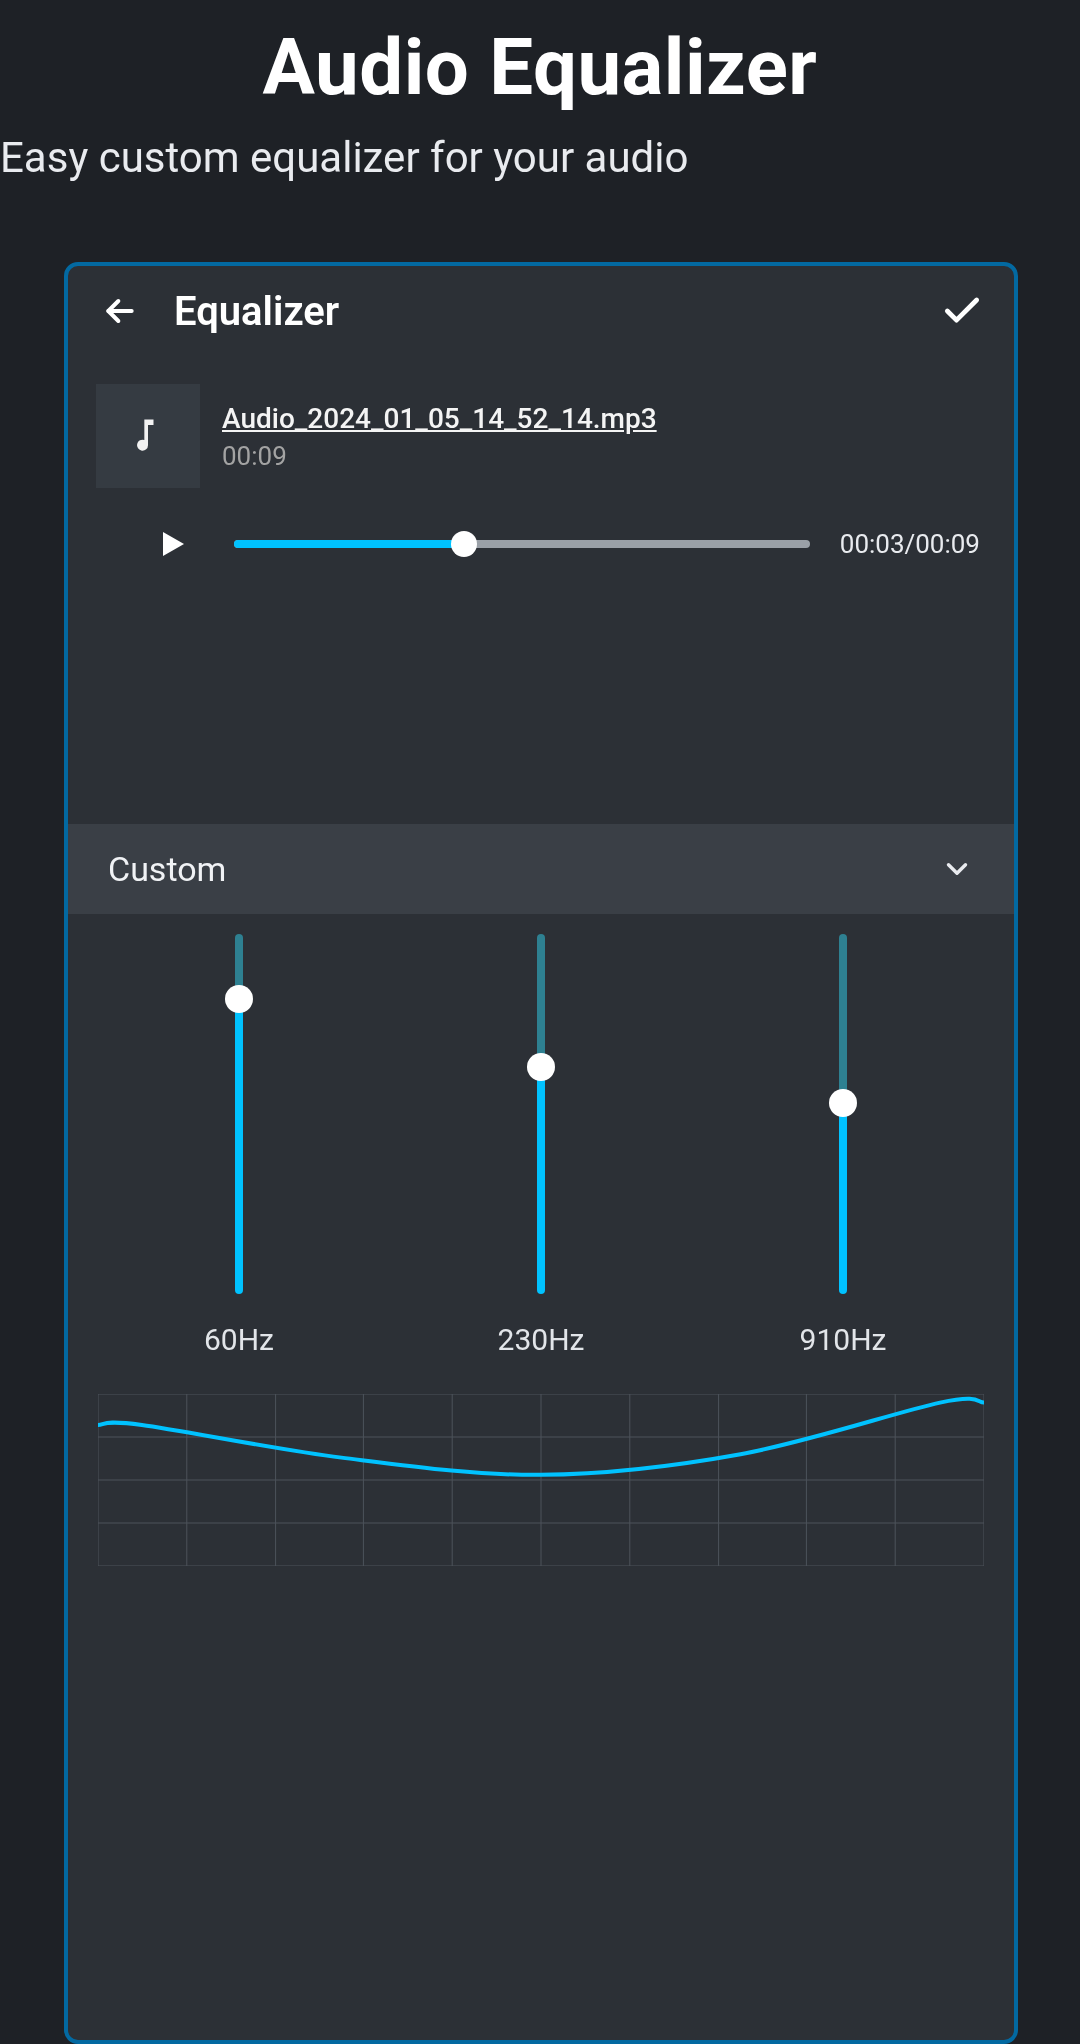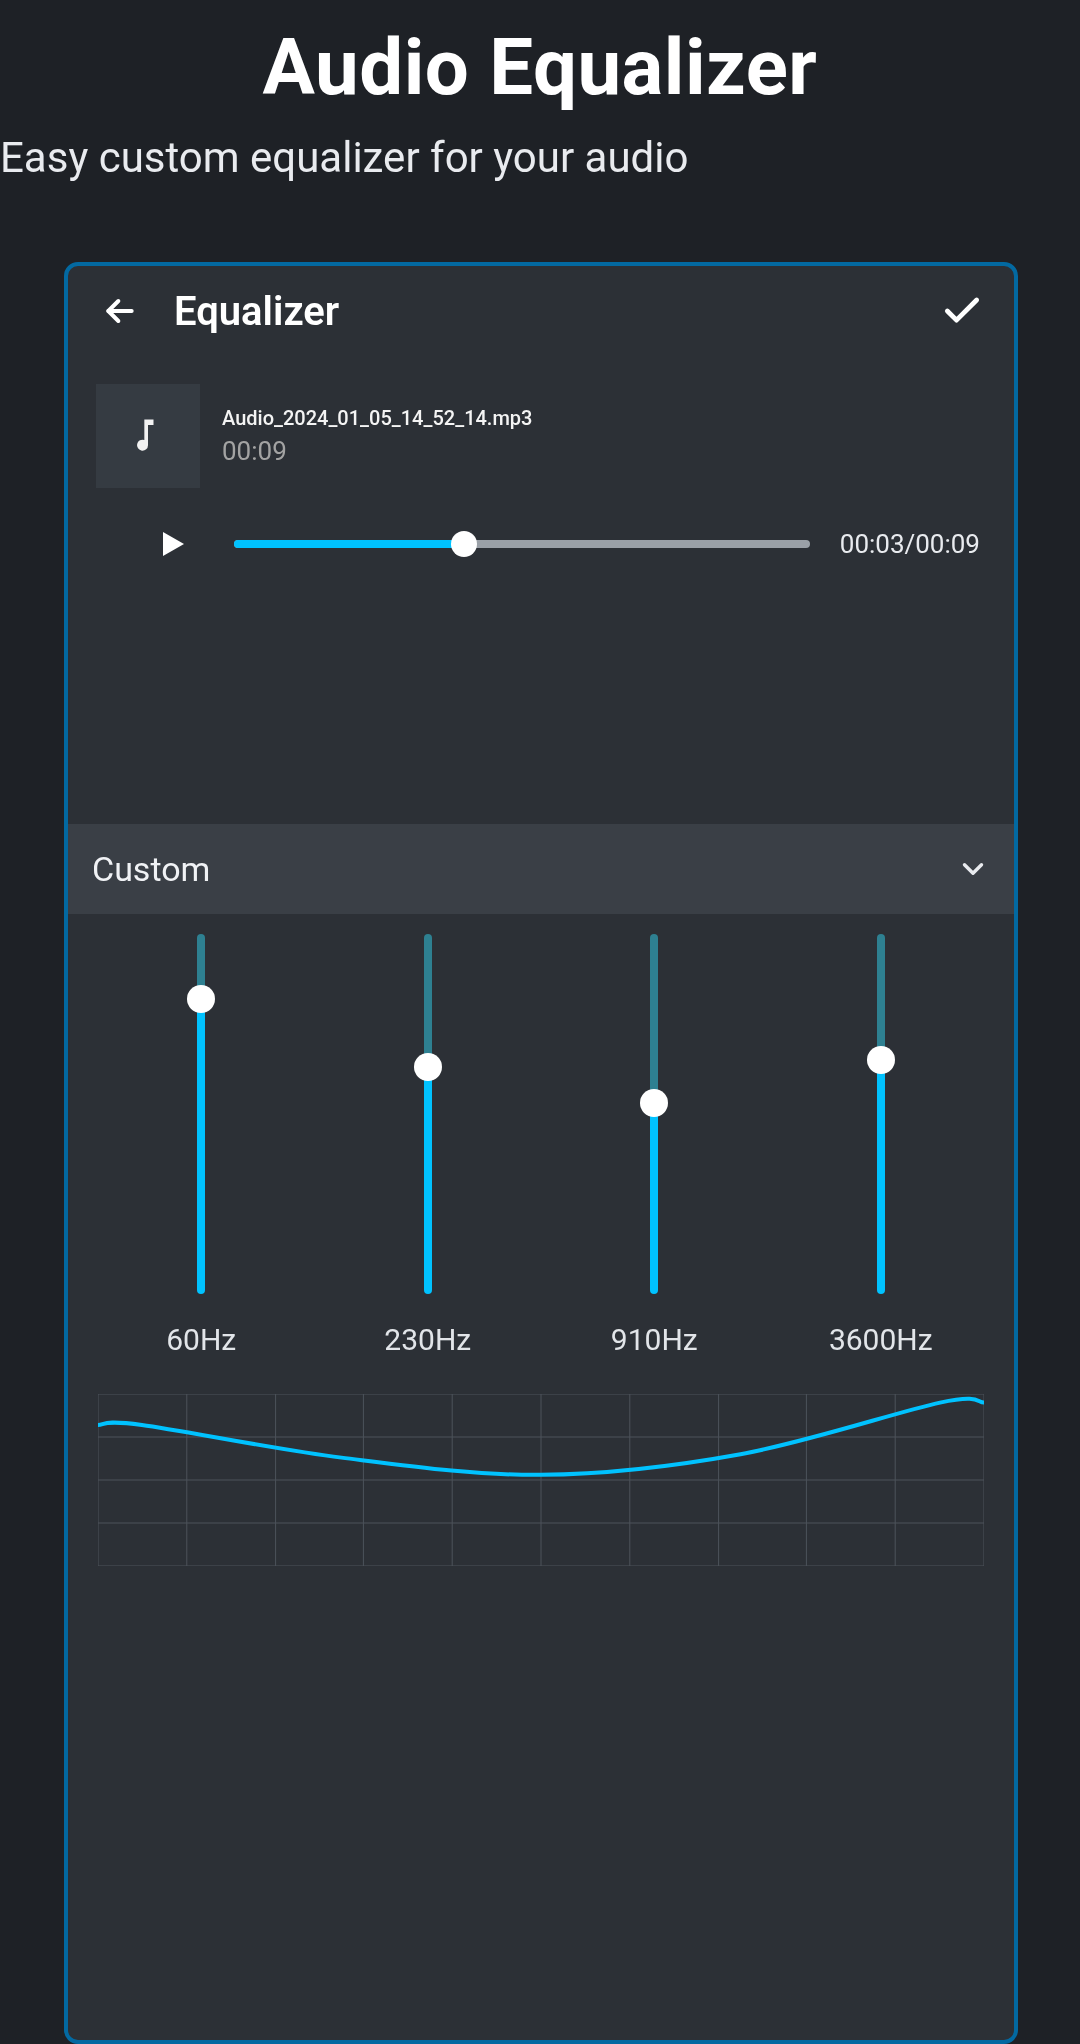--- a/index.html
+++ b/index.html
@@ -71,23 +71,24 @@
   .file-thumb {
     width: 104px; height: 104px;
     background: #353b42;
     display: flex; align-items: center; justify-content: center;
     color: #f2f2f2;
   }
   .file-meta {
     margin-left: 22px;
   }
   .file-name {
-    font-size: 20px;
+    font-size: 28px;
     color: #f4f4f4;
     font-weight: 500;
+    text-decoration: underline;
   }
   .file-dur {
     font-size: 26px;
     color: #a3a3a3;
     margin-top: 6px;
   }
 
   
   .player {
     display: flex;
@@ -134,21 +135,21 @@
   
   .preset-bar {
     position: absolute;
     top: 558px;
     left: 0; right: 0;
     height: 90px;
     background: #3a3f46;
     display: flex;
     align-items: center;
     justify-content: space-between;
-    padding: 0 24px;
+    padding: 0 40px;
   }
   .preset-label {
     font-size: 34px;
     color: #f0f2f5;
   }
   .preset-chev {
     color: #e9ebef;
   }
 
   
@@ -293,28 +294,20 @@
         <div class="band-label">230Hz</div>
       </div>
       <div class="band">
         <div class="band-track">
           <div class="band-top" style="height: 169px;"></div>
           <div class="band-bottom" style="height: 191px;"></div>
           <div class="band-thumb" style="top: 169px;"></div>
         </div>
         <div class="band-label">910Hz</div>
       </div>
-      <div class="band">
-        <div class="band-track">
-          <div class="band-top" style="height: 126px;"></div>
-          <div class="band-bottom" style="height: 234px;"></div>
-          <div class="band-thumb" style="top: 126px;"></div>
-        </div>
-        <div class="band-label">3600Hz</div>
-      </div>
     </div>
 
   <div class="curve-wrap">
     <svg id="curve-svg" width="100%" height="100%" viewBox="0 0 888 172" preserveAspectRatio="none">
       <g class="curve-grid" id="curve-grid">
           <line x1="0" x2="0" y1="0" y2="172"></line>
           <line x1="89" x2="89" y1="0" y2="172"></line>
           <line x1="178" x2="178" y1="0" y2="172"></line>
           <line x1="266" x2="266" y1="0" y2="172"></line>
           <line x1="355" x2="355" y1="0" y2="172"></line>

